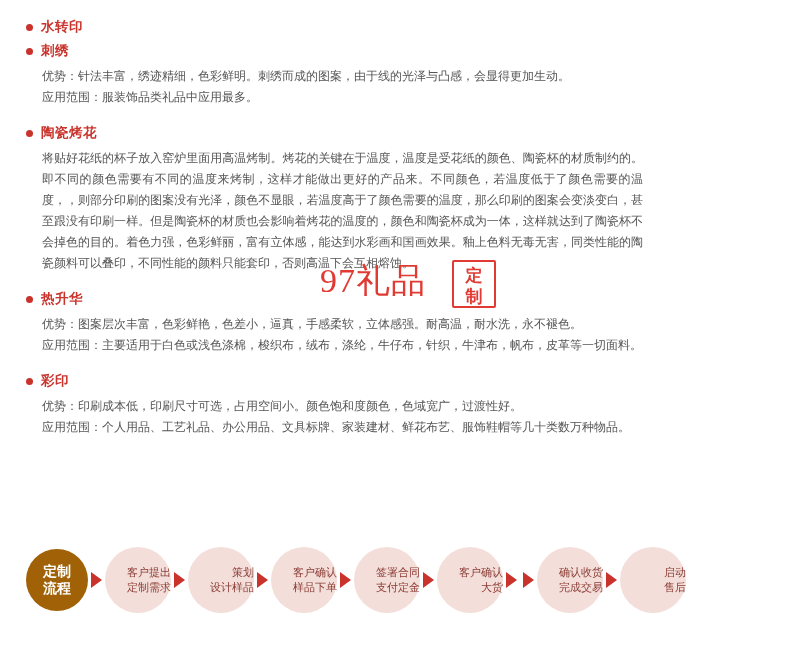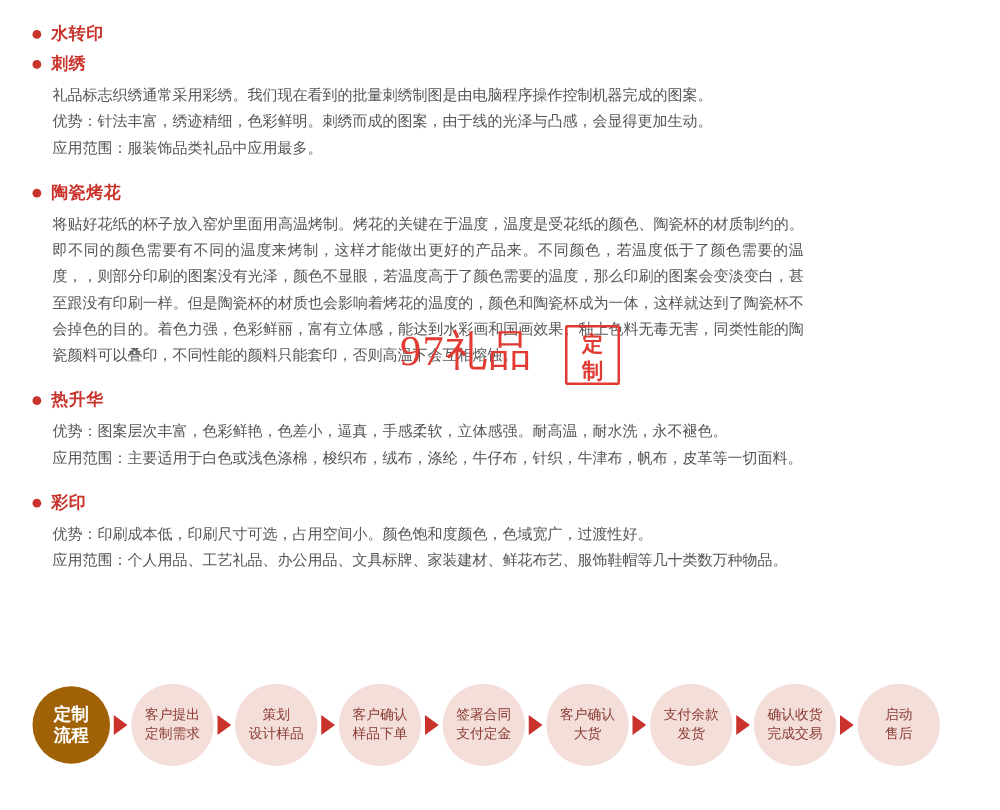--- a/index.html
+++ b/index.html
@@ -132,21 +132,21 @@
   .node {
     width: 66px;
     height: 66px;
     border-radius: 50%;
     background: #f3ded9;
     color: #8b3b34;
     font-size: 11px;
     line-height: 15px;
     display: flex;
     flex-direction: column;
-    align-items: center;
+    align-items: flex-end;
     justify-content: center;
     text-align: center;
     flex: 0 0 auto;
   }
   .node-line { display: block; white-space: nowrap; }
 </style>
 </head>
 <body>
 
 <div class="page">
@@ -157,21 +157,20 @@
       <span class="sec-title">水转印</span>
     </div>
   </div>
 
   <div class="section">
     <div class="sec-head">
       <span class="bullet"></span>
       <span class="sec-title">刺绣</span>
     </div>
     <div class="sec-body">
-      <p class="para">礼品标志织绣通常采用彩绣。我们现在看到的批量刺绣制图是由电脑程序操作控制机器完成的图案。</p>
       <p class="para">优势：针法丰富，绣迹精细，色彩鲜明。刺绣而成的图案，由于线的光泽与凸感，会显得更加生动。</p>
       <p class="para">应用范围：服装饰品类礼品中应用最多。</p>
     </div>
   </div>
 
   <div class="section">
     <div class="sec-head">
       <span class="bullet"></span>
       <span class="sec-title">陶瓷烤花</span>
     </div>
@@ -240,24 +239,20 @@
       <span class="node-line">支付定金</span>
     </div>
 
     <span class="arrow"></span>
     <div class="node">
       <span class="node-line">客户确认</span>
       <span class="node-line">大货</span>
     </div>
 
     <span class="arrow"></span>
-    <div class="node">
-      <span class="node-line">支付余款</span>
-      <span class="node-line">发货</span>
-    </div>
 
     <span class="arrow"></span>
     <div class="node">
       <span class="node-line">确认收货</span>
       <span class="node-line">完成交易</span>
     </div>
 
     <span class="arrow"></span>
     <div class="node">
       <span class="node-line">启动</span>

